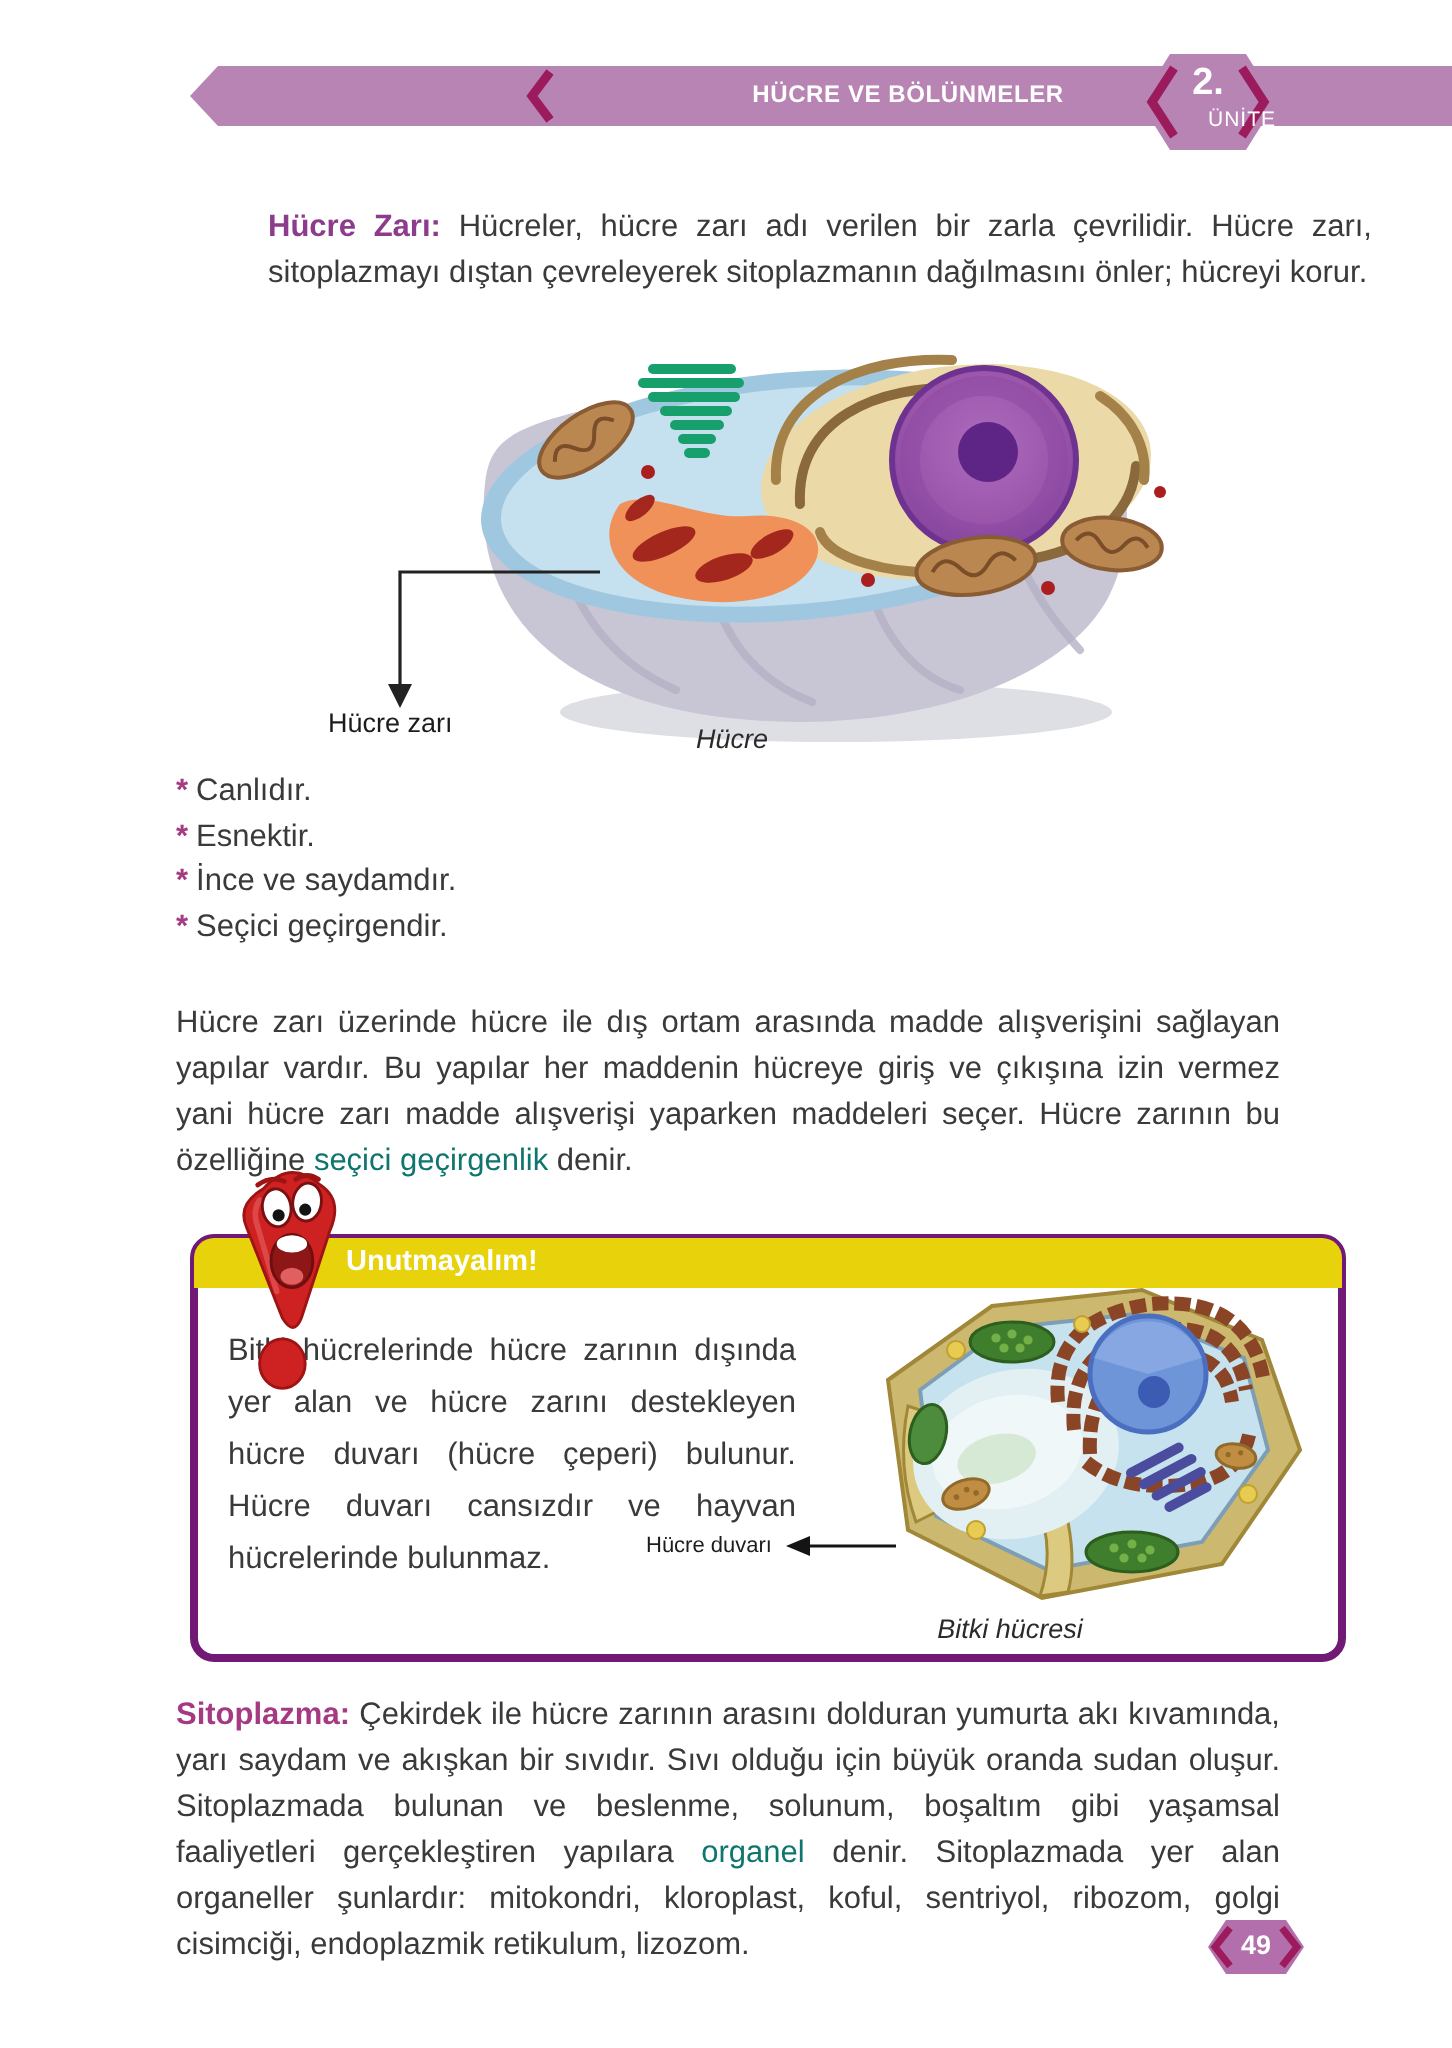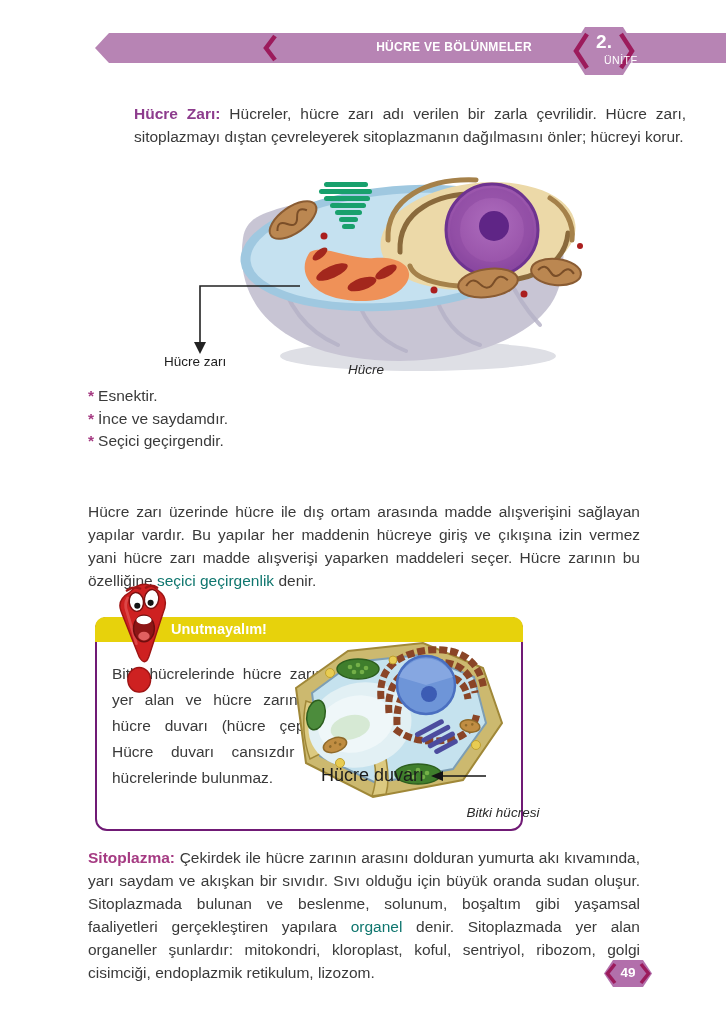--- a/index.html
+++ b/index.html
@@ -32,32 +32,32 @@
   .p3{top:846px;}
   
   .figure1{position:absolute;left:88px;top:148px;width:552px;height:238px;}
   .fig1-label{position:absolute;left:76px;top:206px;width:130px;font-size:13.5px;color:#1c1c1c;}
   .fig1-caption{position:absolute;left:260px;top:214px;width:110px;text-align:left;font-size:13.5px;font-style:italic;color:#2a2a2a;}
   
   .props{position:absolute;left:88px;top:385px;width:552px;font-size:15.5px;line-height:22.5px;}
   .props .star{color:#a53a82;font-weight:bold;margin-right:4px;}
   
   .note-box{
-    position:absolute;left:95px;top:617px;width:428px;height:214px;
-    border:2px solid #701a75;border-radius:12px;background:#ffffff;box-sizing:border-box;
+    position:absolute;left:95px;top:617px;width:578px;height:214px;
+    border:4px solid #701a75;border-radius:12px;background:#ffffff;box-sizing:border-box;
   }
   .note-header{
     position:absolute;left:-2px;top:-2px;right:-2px;height:25px;background:#e7d20c;
     border-radius:10px 10px 0 0;
   }
   .note-title{position:absolute;left:76px;top:4px;color:#ffffff;font-weight:bold;font-size:14.5px;}
   .note-char{position:absolute;left:8px;top:-41px;width:76px;height:120px;z-index:3;}
   .note-text{position:absolute;left:15px;top:42px;width:284px;font-size:15.5px;line-height:26px;text-align:justify;color:#3a3a3a;}
   .plant-figure{position:absolute;right:6px;top:14px;width:237px;height:172px;}
-  .wall-label{position:absolute;left:224px;top:146px;z-index:4;display:flex;align-items:center;font-size:18px;color:#1c1c1c;white-space:nowrap;}
+  .wall-label{position:absolute;left:224px;top:146px;z-index:4;display:flex;align-items:center;font-size:11px;color:#1c1c1c;white-space:nowrap;}
   .wall-label svg{margin-left:5px;}
   .plant-caption{position:absolute;left:340px;top:186px;width:132px;text-align:center;font-size:13.5px;font-style:italic;color:#2a2a2a;}
   
   .page-badge{position:absolute;left:604px;top:960px;width:48px;height:27px;}
   .page-badge svg{position:absolute;left:0;top:0;}
   .page-num{position:absolute;left:0;top:5px;width:48px;text-align:center;color:#fff;font-weight:bold;font-size:13.5px;}
 </style>
 </head>
 <body>
 
@@ -155,20 +155,21 @@
       </g>
 
       <polyline points="212,138 112,138 112,196" stroke="#222222" stroke-width="1.6" fill="none"></polyline>
       <polygon points="106,194 118,194 112,206" fill="#222222"></polygon>
     </svg>
     <div class="fig1-label">Hücre zarı</div>
     <div class="fig1-caption">Hücre</div>
   </div>
 
   <div class="props">
+    <div><span class="star">*</span><span>Canlıdır.</span></div>
     <div><span class="star">*</span><span>Esnektir.</span></div>
     <div><span class="star">*</span><span>İnce ve saydamdır.</span></div>
     <div><span class="star">*</span><span>Seçici geçirgendir.</span></div>
   </div>
 
   <div class="para p2">
     <span>Hücre zarı üzerinde hücre ile dış ortam arasında madde alışverişini sağlayan yapılar vardır. Bu yapılar her maddenin hücreye giriş ve çıkışına izin vermez yani hücre zarı madde alışverişi yaparken maddeleri seçer. Hücre zarının bu özelliğine </span><span class="bold-pink">seçici geçirgenlik</span><span> denir.</span>
   </div>
 
   <div class="note-box">

